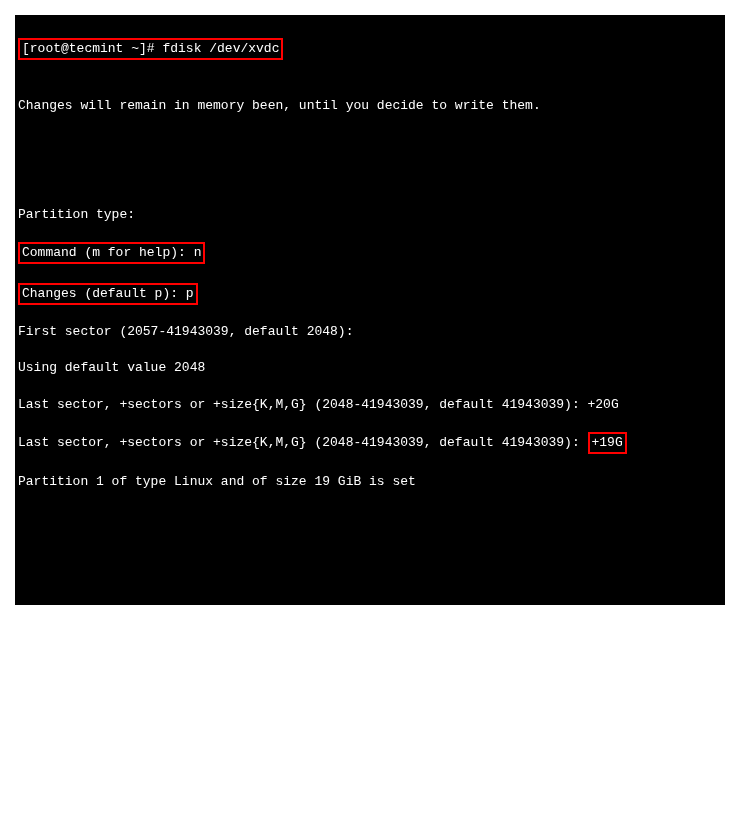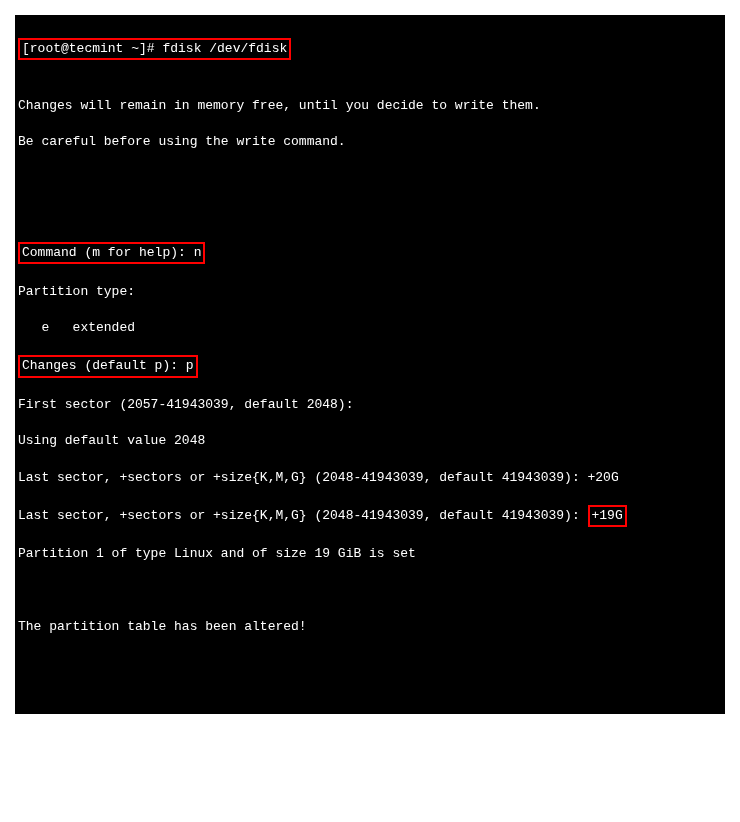--- a/index.html
+++ b/index.html
@@ -31,33 +31,30 @@
       box-sizing: border-box;
     }
     .line {
       display: block;
     }
   </style>
 </head>
 <body>
 
 <div class="terminal">
-<span class="line"><span class="highlight-box">[root@tecmint ~]# fdisk /dev/fdisk</span></span>
+<span class="line"><span class="highlight-box">[root@tecmint ~]# fdisk /dev/xvdc</span></span>
 <span class="line"></span>
-<span class="line">Changes will remain in memory free, until you decide to write them.</span>
-<span class="line">Be careful before using the write command.</span>
+<span class="line">Changes will remain in memory been, until you decide to write them.</span>
 <span class="line"> </span>
 <span class="line"> </span>
+<span class="line">Partition type:</span>
 <span class="line"><span class="highlight-box">Command (m for help): n</span></span>
-<span class="line">Partition type:</span>
-<span class="line">   e   extended</span>
 <span class="line"><span class="highlight-box">Changes (default p): p</span></span>
 <span class="line">First sector (2057-41943039, default 2048):</span>
 <span class="line">Using default value 2048</span>
 <span class="line">Last sector, +sectors or +size{K,M,G} (2048-41943039, default 41943039): +20G</span>
 <span class="line"><span>Last sector, +sectors or +size{K,M,G} (2048-41943039, default 41943039): </span><span class="highlight-box">+19G</span></span>
 <span class="line">Partition 1 of type Linux and of size 19 GiB is set</span>
 <span class="line"> </span>
-<span class="line">The partition table has been altered!</span>
 
 
 
 </div>
 
 </body></html>

